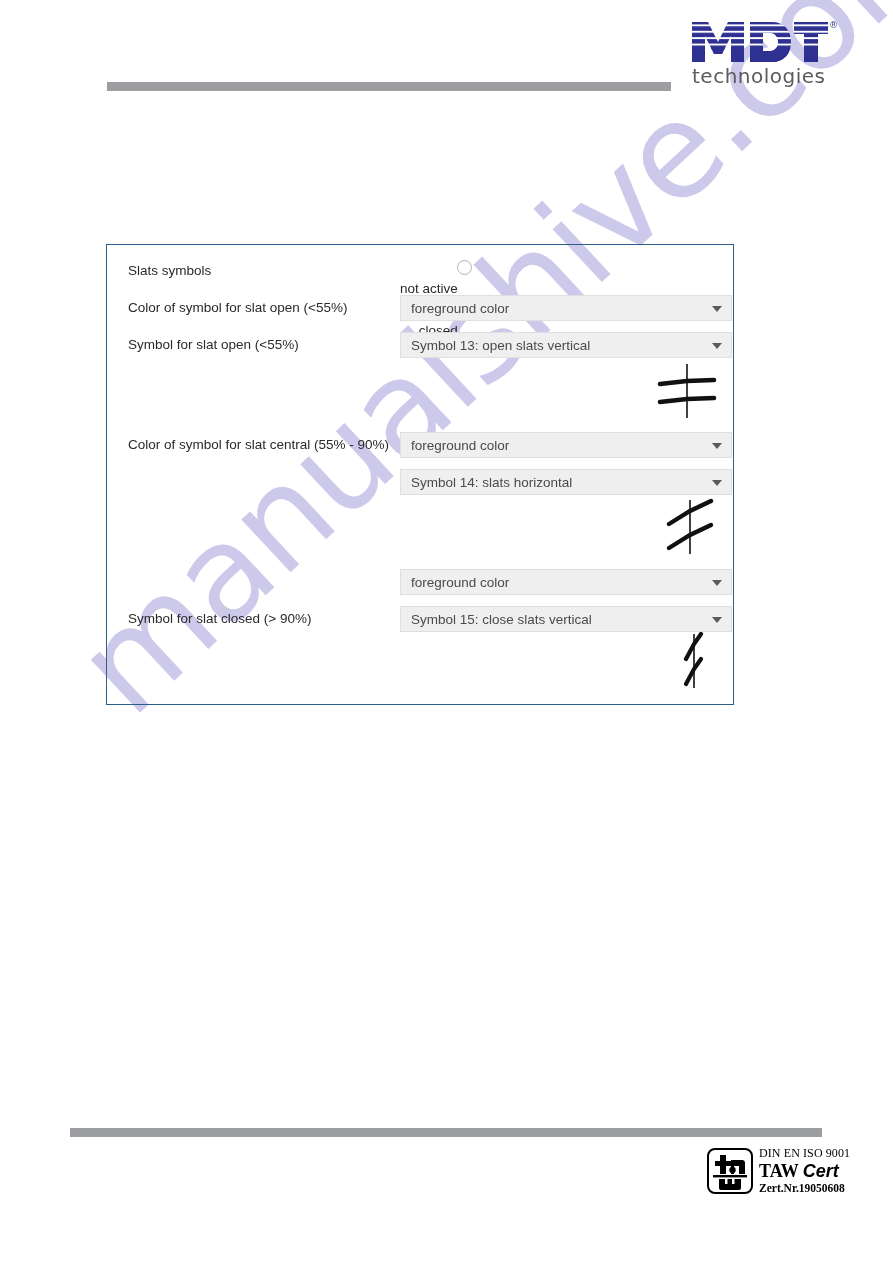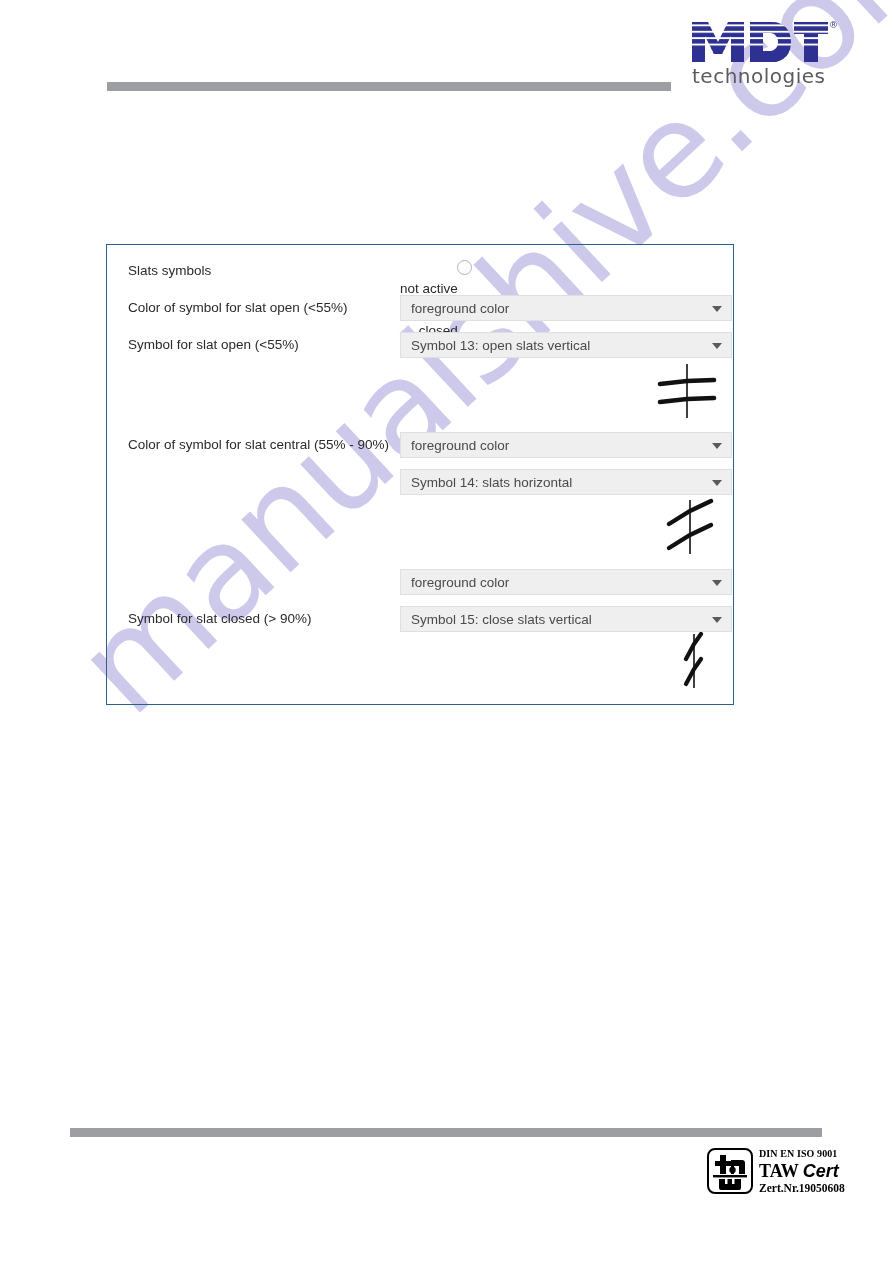--- a/index.html
+++ b/index.html
@@ -212,21 +212,21 @@
     width: 46px; height: 46px;
   }
   .cert-text {
     position: absolute;
     left: 52px;
     top: 0;
     width: 100px;
     font-family: "Liberation Serif", serif;
     color: #000;
   }
-  .cert-l1 { font-size: 10px; font-weight: bold; letter-spacing: .1px; line-height: 15px; }
+  .cert-l1 { font-size: 12px; font-weight: normal; letter-spacing: .1px; line-height: 15px; }
   .cert-l2 { font-size: 18px; font-weight: bold; line-height: 20px; }
   .cert-l2 i { font-family: Liberation Sans, sans-serif; font-style: italic; }
   .cert-l3 { font-size: 11.5px; font-weight: bold; line-height: 14px; }
 </style>
 </head>
 <body>
 
 <div class="watermark">
   <span>manualshive.com</span>
 </div>

